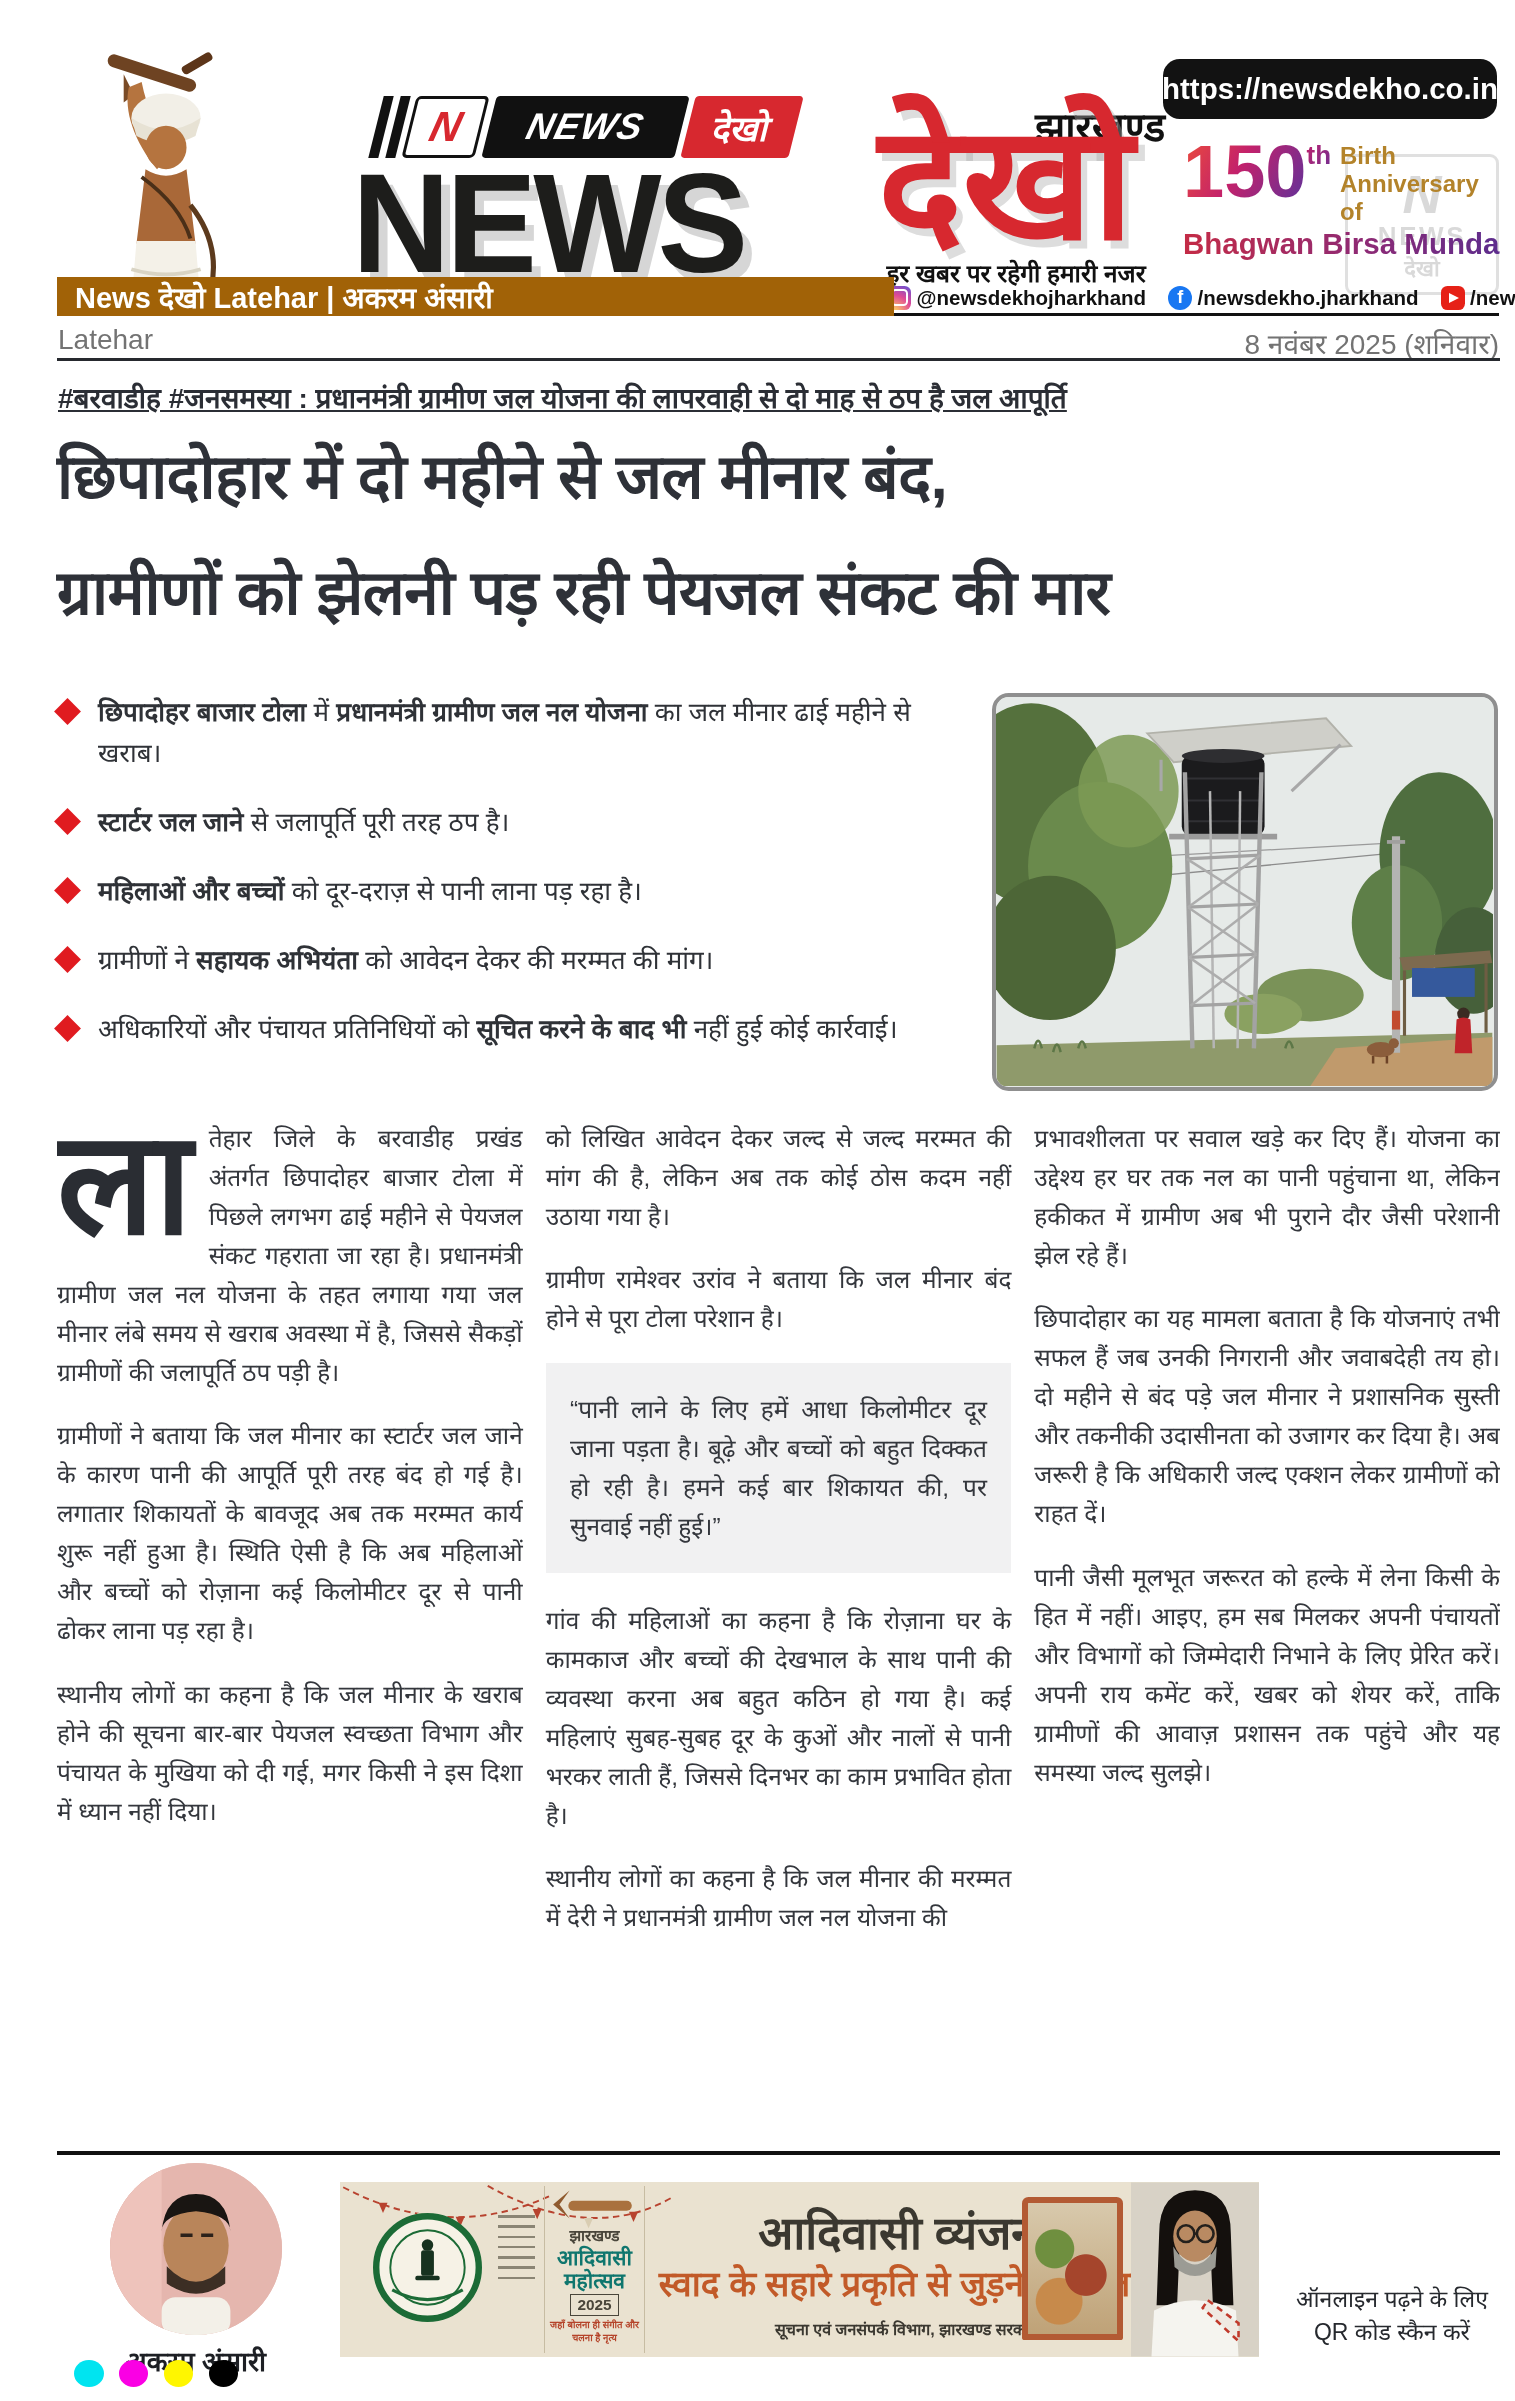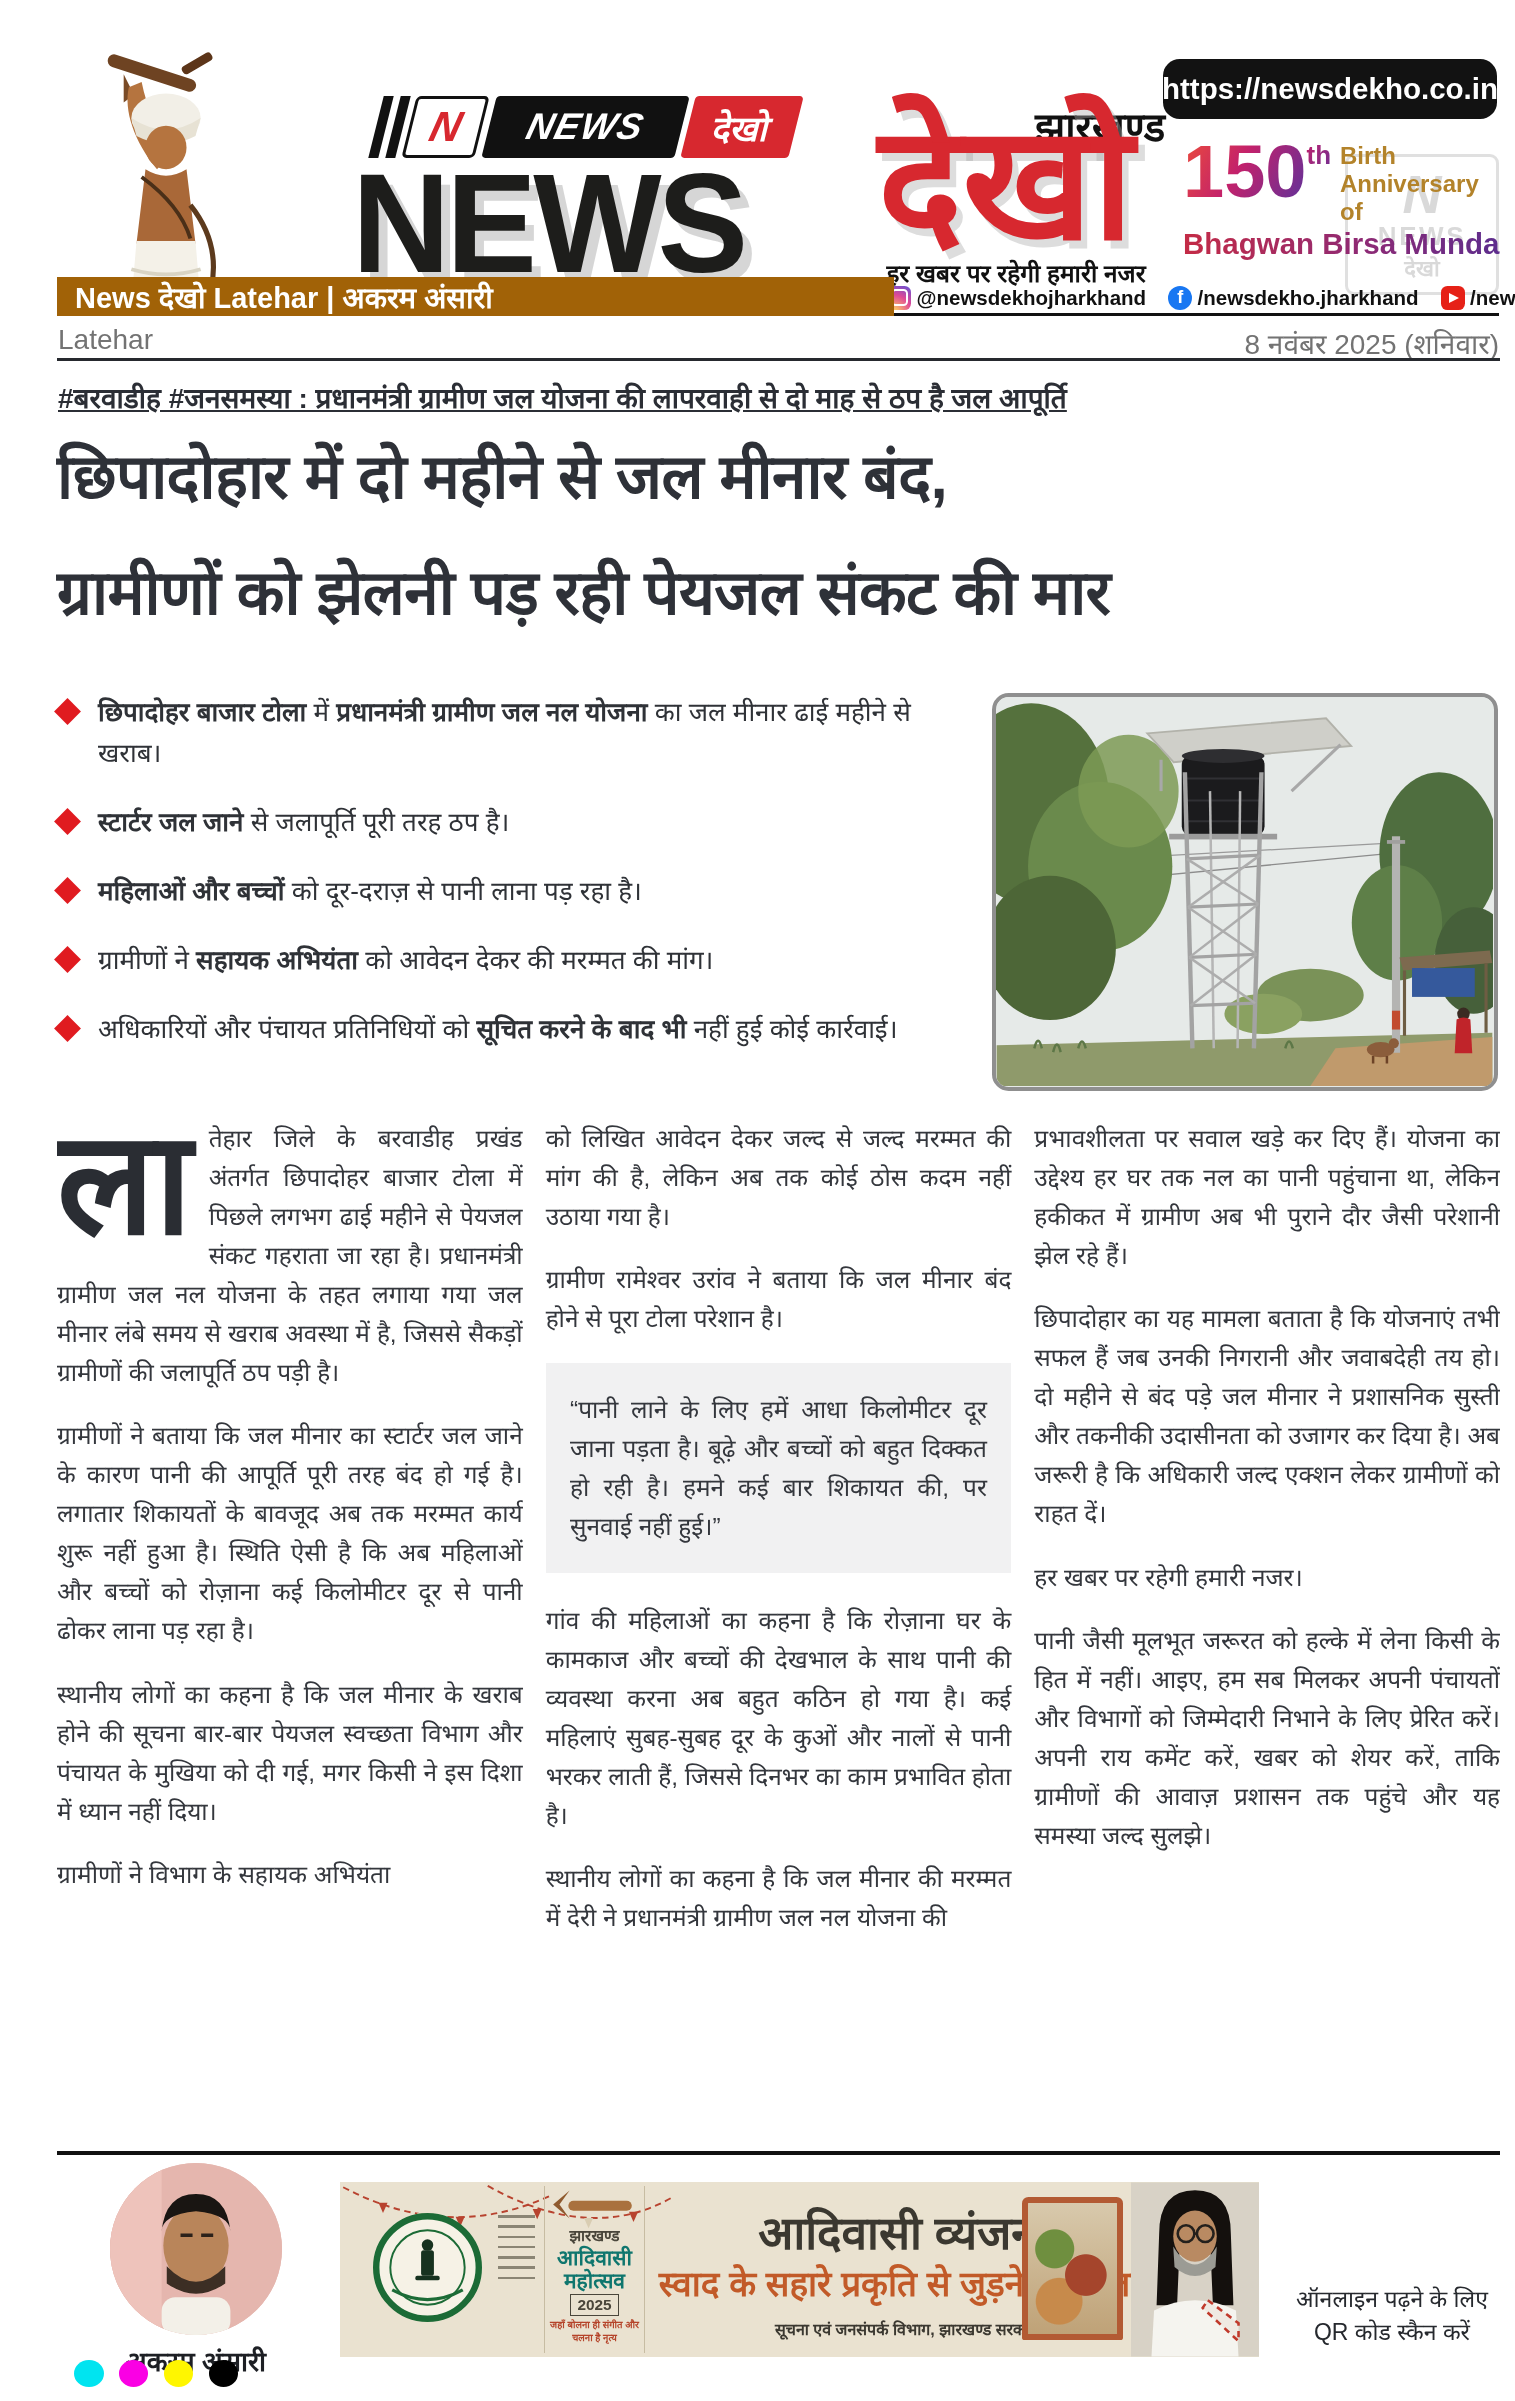--- a/index.html
+++ b/index.html
@@ -276,35 +276,33 @@
 
       <path d="M60 560 q6 -24 12 0 M90 566 q6 -24 12 0 M130 560 q6 -22 12 0 M460 560 q6 -22 12 0" stroke="#5d7747" stroke-width="4" fill="none"></path>
     </svg>
   </figure>
 
   <section class="columns">
     <div class="col">
       <p><span class="dropcap">ला</span><span>तेहार जिले के बरवाडीह प्रखंड अंतर्गत छिपादोहर बाजार टोला में पिछले लगभग ढाई महीने से पेयजल संकट गहराता जा रहा है। प्रधानमंत्री ग्रामीण जल नल योजना के तहत लगाया गया जल मीनार लंबे समय से खराब अवस्था में है, जिससे सैकड़ों ग्रामीणों की जलापूर्ति ठप पड़ी है।</span></p>
       <p>ग्रामीणों ने बताया कि जल मीनार का स्टार्टर जल जाने के कारण पानी की आपूर्ति पूरी तरह बंद हो गई है। लगातार शिकायतों के बावजूद अब तक मरम्मत कार्य शुरू नहीं हुआ है। स्थिति ऐसी है कि अब महिलाओं और बच्चों को रोज़ाना कई किलोमीटर दूर से पानी ढोकर लाना पड़ रहा है।</p>
       <p>स्थानीय लोगों का कहना है कि जल मीनार के खराब होने की सूचना बार-बार पेयजल स्वच्छता विभाग और पंचायत के मुखिया को दी गई, मगर किसी ने इस दिशा में ध्यान नहीं दिया।</p>
-      <p>ग्रामीणों ने विभाग के सहायक अभियंता</p>
     </div>
     <div class="col">
       <p>को लिखित आवेदन देकर जल्द से जल्द मरम्मत की मांग की है, लेकिन अब तक कोई ठोस कदम नहीं उठाया गया है।</p>
       <p>ग्रामीण रामेश्वर उरांव ने बताया कि जल मीनार बंद होने से पूरा टोला परेशान है।</p>
       <div class="quote-box">
         <p>“पानी लाने के लिए हमें आधा किलोमीटर दूर जाना पड़ता है। बूढ़े और बच्चों को बहुत दिक्कत हो रही है। हमने कई बार शिकायत की, पर सुनवाई नहीं हुई।”</p>
       </div>
       <p>गांव की महिलाओं का कहना है कि रोज़ाना घर के कामकाज और बच्चों की देखभाल के साथ पानी की व्यवस्था करना अब बहुत कठिन हो गया है। कई महिलाएं सुबह-सुबह दूर के कुओं और नालों से पानी भरकर लाती हैं, जिससे दिनभर का काम प्रभावित होता है।</p>
       <p>स्थानीय लोगों का कहना है कि जल मीनार की मरम्मत में देरी ने प्रधानमंत्री ग्रामीण जल नल योजना की</p>
     </div>
     <div class="col">
       <p>प्रभावशीलता पर सवाल खड़े कर दिए हैं। योजना का उद्देश्य हर घर तक नल का पानी पहुंचाना था, लेकिन हकीकत में ग्रामीण अब भी पुराने दौर जैसी परेशानी झेल रहे हैं।</p>
       <p>छिपादोहार का यह मामला बताता है कि योजनाएं तभी सफल हैं जब उनकी निगरानी और जवाबदेही तय हो। दो महीने से बंद पड़े जल मीनार ने प्रशासनिक सुस्ती और तकनीकी उदासीनता को उजागर कर दिया है। अब जरूरी है कि अधिकारी जल्द एक्शन लेकर ग्रामीणों को राहत दें।</p>
-      <p>हर खबर पर रहेगी हमारी नजर।</p>
       <p>पानी जैसी मूलभूत जरूरत को हल्के में लेना किसी के हित में नहीं। आइए, हम सब मिलकर अपनी पंचायतों और विभागों को जिम्मेदारी निभाने के लिए प्रेरित करें। अपनी राय कमेंट करें, खबर को शेयर करें, ताकि ग्रामीणों की आवाज़ प्रशासन तक पहुंचे और यह समस्या जल्द सुलझे।</p>
     </div>
   </section>
 
   <div class="footer-rule"></div>
 
   <div class="reporter-photo">
     <svg viewBox="0 0 100 100" width="172" height="172">
       <rect width="100" height="100" fill="#e5b6ae"></rect>
       <rect x="0" y="0" width="30" height="100" fill="#eec3bb"></rect>

